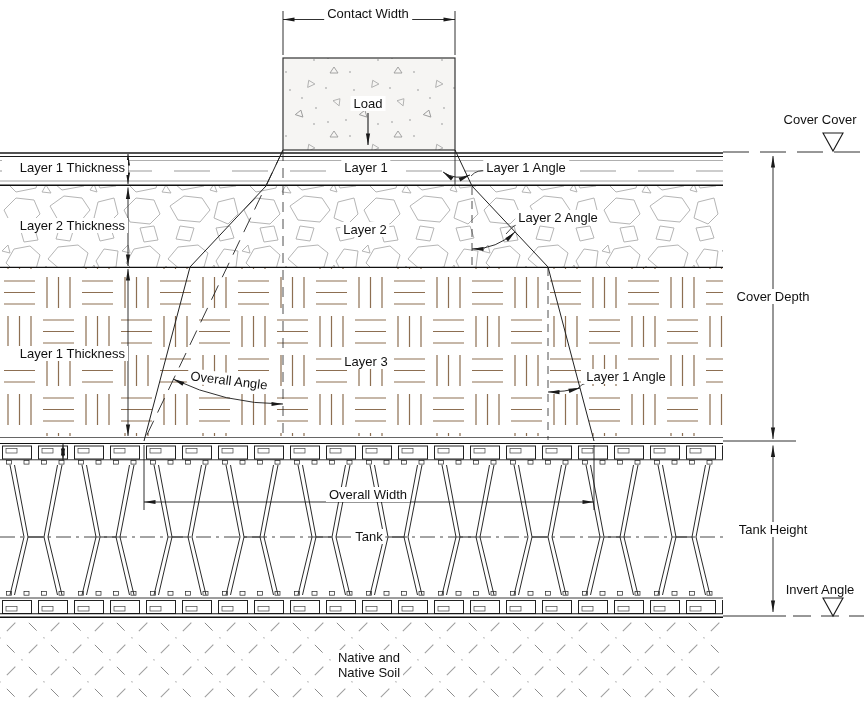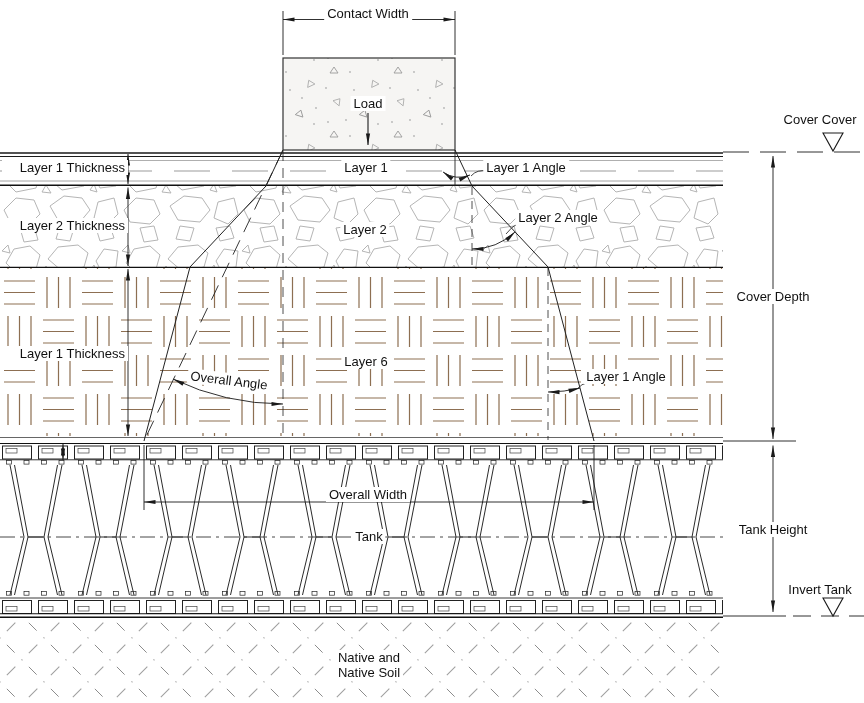--- a/index.html
+++ b/index.html
@@ -208,29 +208,29 @@
 
 <div class="lbl rt" style="left:2px;top:160px;width:120px;">Layer 1 Thickness</div>
 <div class="lbl ctr" style="left:366px;top:160px;">Layer 1</div>
 <div class="lbl ctr" style="left:526px;top:160px;text-align:right;">Layer 1 Angle</div>
 
 <div class="lbl rt" style="left:2px;top:218px;width:120px;">Layer 2 Thickness</div>
 <div class="lbl ctr" style="left:365px;top:222px;">Layer 2</div>
 <div class="lbl ctr" style="left:558px;top:210px;">Layer 2 Angle</div>
 
 <div class="lbl rt" style="left:2px;top:346px;width:120px;">Layer 1 Thickness</div>
-<div class="lbl ctr" style="left:366px;top:354px;">Layer 6</div>
+<div class="lbl ctr" style="left:366px;top:354px;">Layer 3</div>
 <div class="lbl ctr" style="left:626px;top:369px;">Layer 1 Angle</div>
 
 <div class="lbl rot" style="left:229px;top:373px;">Overall Angle</div>
 <div class="lbl ctr" style="left:773px;top:289px;">Cover Depth</div>
 
 <div class="lbl ctr" style="left:368px;top:487px;">Overall Width</div>
 <div class="lbl ctr" style="left:369px;top:529px;">Tank</div>
 <div class="lbl ctr" style="left:773px;top:522px;">Tank Height</div>
-<div class="lbl ctr" style="left:820px;top:582px;">Invert Tank</div>
+<div class="lbl ctr" style="left:820px;top:582px;">Invert Angle</div>
 
 <div class="lbl ctr two" style="left:369px;top:650px;">
   <span>Native and</span>
   <span>Native Soil</span>
 </div>
 
 </div>
 
 </body></html>

